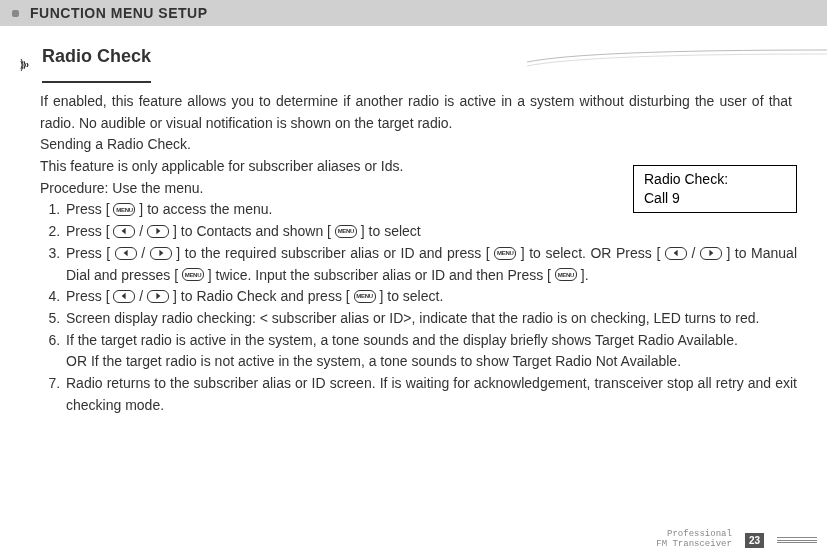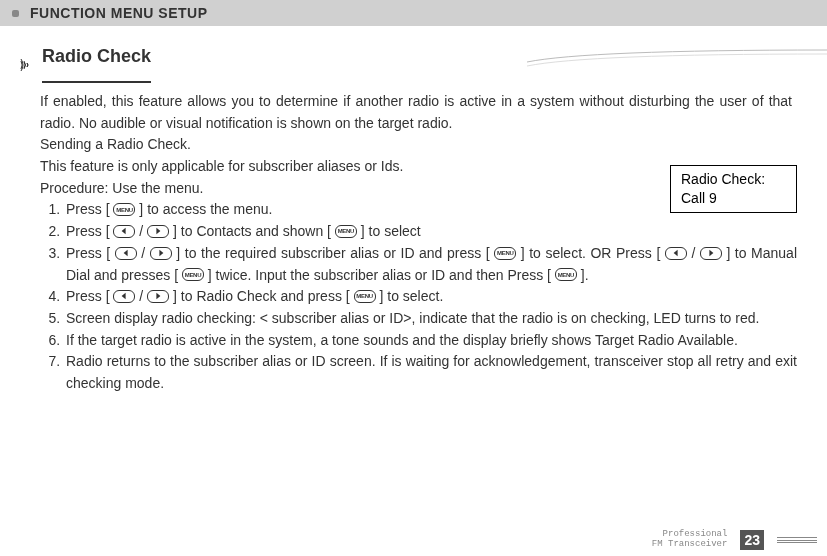--- a/index.html
+++ b/index.html
@@ -92,41 +92,41 @@
     .btn svg { width: 8px; height: 8px; }
     .callout {
       position: absolute;
       right: 30px;
       top: 165px;
       border: 1.5px solid #000;
       padding: 4px 10px;
       font-size: 14px;
       line-height: 1.35;
       background: #fff;
-      width: 127px;
+      width: 164px;
     }
     .footer {
       position: absolute;
       bottom: 6px;
       right: 10px;
       display: flex;
       align-items: center;
       gap: 13px;
     }
     .footer-text {
       font-family: "Courier New", monospace;
       font-size: 9px;
       color: #888;
       text-align: right;
       line-height: 1.1;
     }
     .footer-page {
       background: #555;
       color: #fff;
-      font-size: 14px;
+      font-size: 10px;
       padding: 2px 4px;
       font-weight: bold;
     }
     .footer-lines {
       width: 40px;
       height: 6px;
       display: flex;
       flex-direction: column;
       justify-content: space-between;
     }
@@ -220,20 +220,21 @@
             </svg>
           </span><span> / </span><span class="btn">
             <svg viewBox="0 0 10 10">
               <path d="M3 1 L8 5 L3 9 Z" fill="#333"></path>
             </svg>
           </span><span> ] to Radio Check and press [ </span><span class="btn menu">MENU</span><span> ] to select.</span>
     </li>
     <li>Screen display radio checking: &lt; subscriber alias or ID&gt;, indicate that the radio is on checking, LED turns to red.</li>
     <li>
       <span>If the target radio is active in the system, a tone sounds and the display briefly shows Target Radio Available.</span><br>
+      <span>OR If the target radio is not active in the system, a tone sounds to show Target Radio Not Available.</span>
     </li>
     <li>Radio returns to the subscriber alias or ID screen. If is waiting for acknowledgement, transceiver stop all retry and exit checking mode.</li>
   </ol>
   </div>
 </div>
 
 <div class="callout">
   <div>Radio Check:</div>
   <div>Call 9</div>
 </div>

